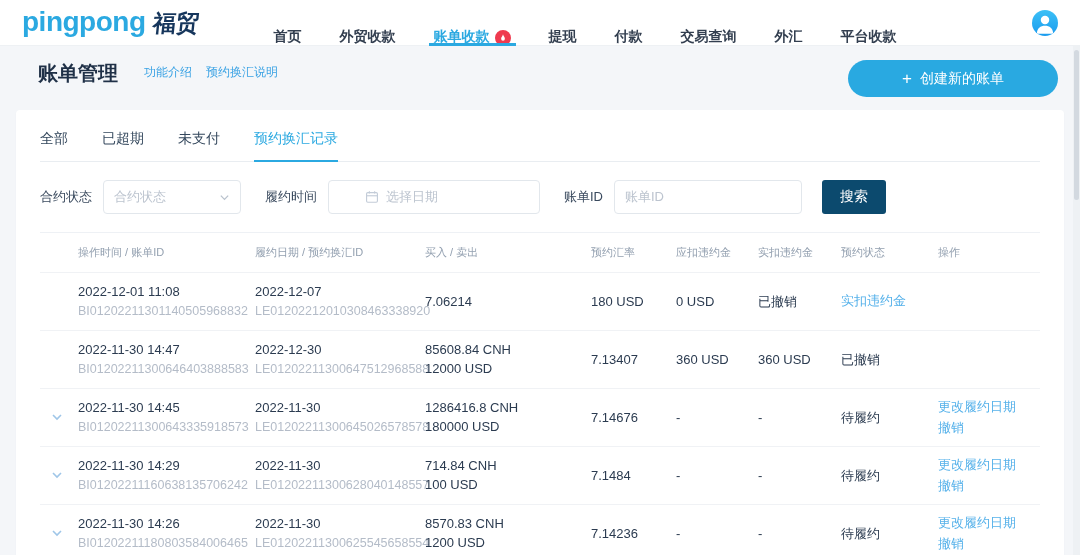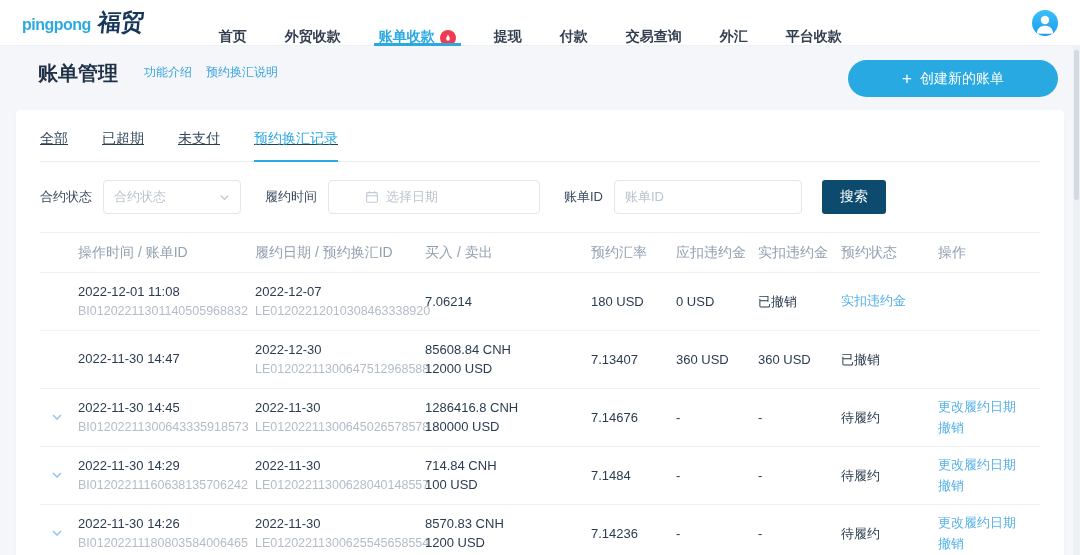--- a/index.html
+++ b/index.html
@@ -7,21 +7,21 @@
   body {
     font-family:"Liberation Sans","DejaVu Sans",sans-serif;
     background:#f4f6f9; color:#2b3b50; position:relative;
   }
   
   .topbar {
     height:46px; background:#fff; display:flex; align-items:center;
     padding:0 22px; border-bottom:1px solid #eef1f4; position:relative; z-index:2;
   }
   .logo { display:flex; align-items:baseline; cursor:pointer; }
-  .logo-en { font-size:16px; font-weight:700; color:#2ba9e1; letter-spacing:-0.5px; }
+  .logo-en { font-size:28px; font-weight:700; color:#2ba9e1; letter-spacing:-0.5px; }
   .logo-cn { font-size:23px; font-weight:800; color:#16365c; margin-left:7px; transform:skewX(-6deg); }
   .nav { display:flex; margin-left:56px; height:46px; }
   .nav-item {
     position:relative; display:flex; align-items:flex-end; height:46px;
     padding:0 19px; font-size:14px; font-weight:700; color:#333f50; cursor:pointer; white-space:nowrap;
   }
   .nav-item.active { color:#2ba9e1; }
   .nav-item.active::after {
     content:""; position:absolute; left:14px; right:14px; bottom:0; height:3px; background:#2ba9e1;
   }
@@ -42,21 +42,21 @@
     margin-left:auto; width:210px; height:37px; border:none; border-radius:19px;
     background:#29a9e1; color:#fff; font-size:14px; font-family:inherit; cursor:pointer;
     display:flex; align-items:center; justify-content:center; gap:8px;
   }
   .create-btn .plus { font-size:17px; font-weight:400; line-height:1; }
   
   .card {
     margin:0 16px; background:#fff; border-radius:4px 4px 0 0; padding:6px 24px 0;
     height:446px; box-shadow:0 1px 2px rgba(40,60,90,0.04);
   }
-  .tabs { display:flex; border-bottom:1px solid #e9edf1;text-decoration:underline; }
+  .tabs { display:flex; border-bottom:1px solid #e9edf1; }
   .tab {
     font-size:14px; color:#33475c; padding:14px 0 13px; margin-right:34px;
     cursor:pointer; position:relative; white-space:nowrap;
   }
   .tab.active { color:#2ba9e1; }
   .tab.active::after { content:""; position:absolute; left:0; right:0; bottom:-1px; height:2px; background:#2ba9e1; }
   
   .filters { display:flex; align-items:center; margin-top:18px; margin-bottom:18px; font-size:13px; color:#3a4a5e; }
   .f-label { margin-right:11px; white-space:nowrap; }
   .f-select, .f-input {
@@ -70,21 +70,21 @@
   .search-btn {
     margin-left:20px; width:64px; height:34px; border:none; border-radius:3px;
     background:#0c4a6e; color:#fff; font-size:14px; font-family:inherit; cursor:pointer;
   }
   
   .thead, .trow {
     display:grid;
     grid-template-columns:38px 177px 170px 166px 85px 82px 83px 97px 1fr;
     align-items:center;
   }
-  .thead { height:40px; border-top:1px solid #eef1f5; color:#93a0b0; font-size:14px; }
+  .thead { height:40px; border-top:1px solid #eef1f5; color:#93a0b0; font-size:11px; }
   .trow { min-height:58px; border-top:1px solid #f0f2f5; font-size:13px; padding:8px 0; }
   .cell { padding-right:10px; }
   .primary { color:#2b3b50; font-weight:500; line-height:1.45; }
   .secondary { color:#b4bcc8; font-size:12.5px; line-height:1.5; }
   .chevron { display:inline-flex; cursor:pointer; padding:2px; margin-left:9px; }
   .actions { display:flex; flex-direction:column; gap:2px; }
   .action-link { color:#55b1ea; cursor:pointer; line-height:1.45; text-decoration:none; }
   
   .scrollbar { position:absolute; top:46px; right:0; width:7px; bottom:0; background:#eef1f4; }
   .scroll-thumb { position:absolute; top:4px; left:1px; width:5px; height:150px; border-radius:3px; background:#d3d9e0; }
@@ -225,20 +225,21 @@
   <div class="trow">
     <div class="cell" style="text-align:left;">
       <span class="chevron" style="visibility: hidden;">
         <svg width="12" height="12" viewBox="0 0 12 12">
               <polyline points="2,4 6,8 10,4" fill="none" stroke="#9fc6e8" stroke-width="1.6"></polyline>
             </svg>
       </span>
     </div>
     <div class="cell">
       <div class="primary">2022-11-30 14:47</div>
+      <div class="secondary">BI01202211300646403888583</div>
     </div>
     <div class="cell">
       <div class="primary">2022-12-30</div>
       <div class="secondary">LE01202211300647512968588</div>
     </div>
     <div class="cell">
       <div class="primary">85608.84 CNH</div>
       <div class="primary">12000 USD</div>
     </div>
     <div class="cell">7.13407</div>

